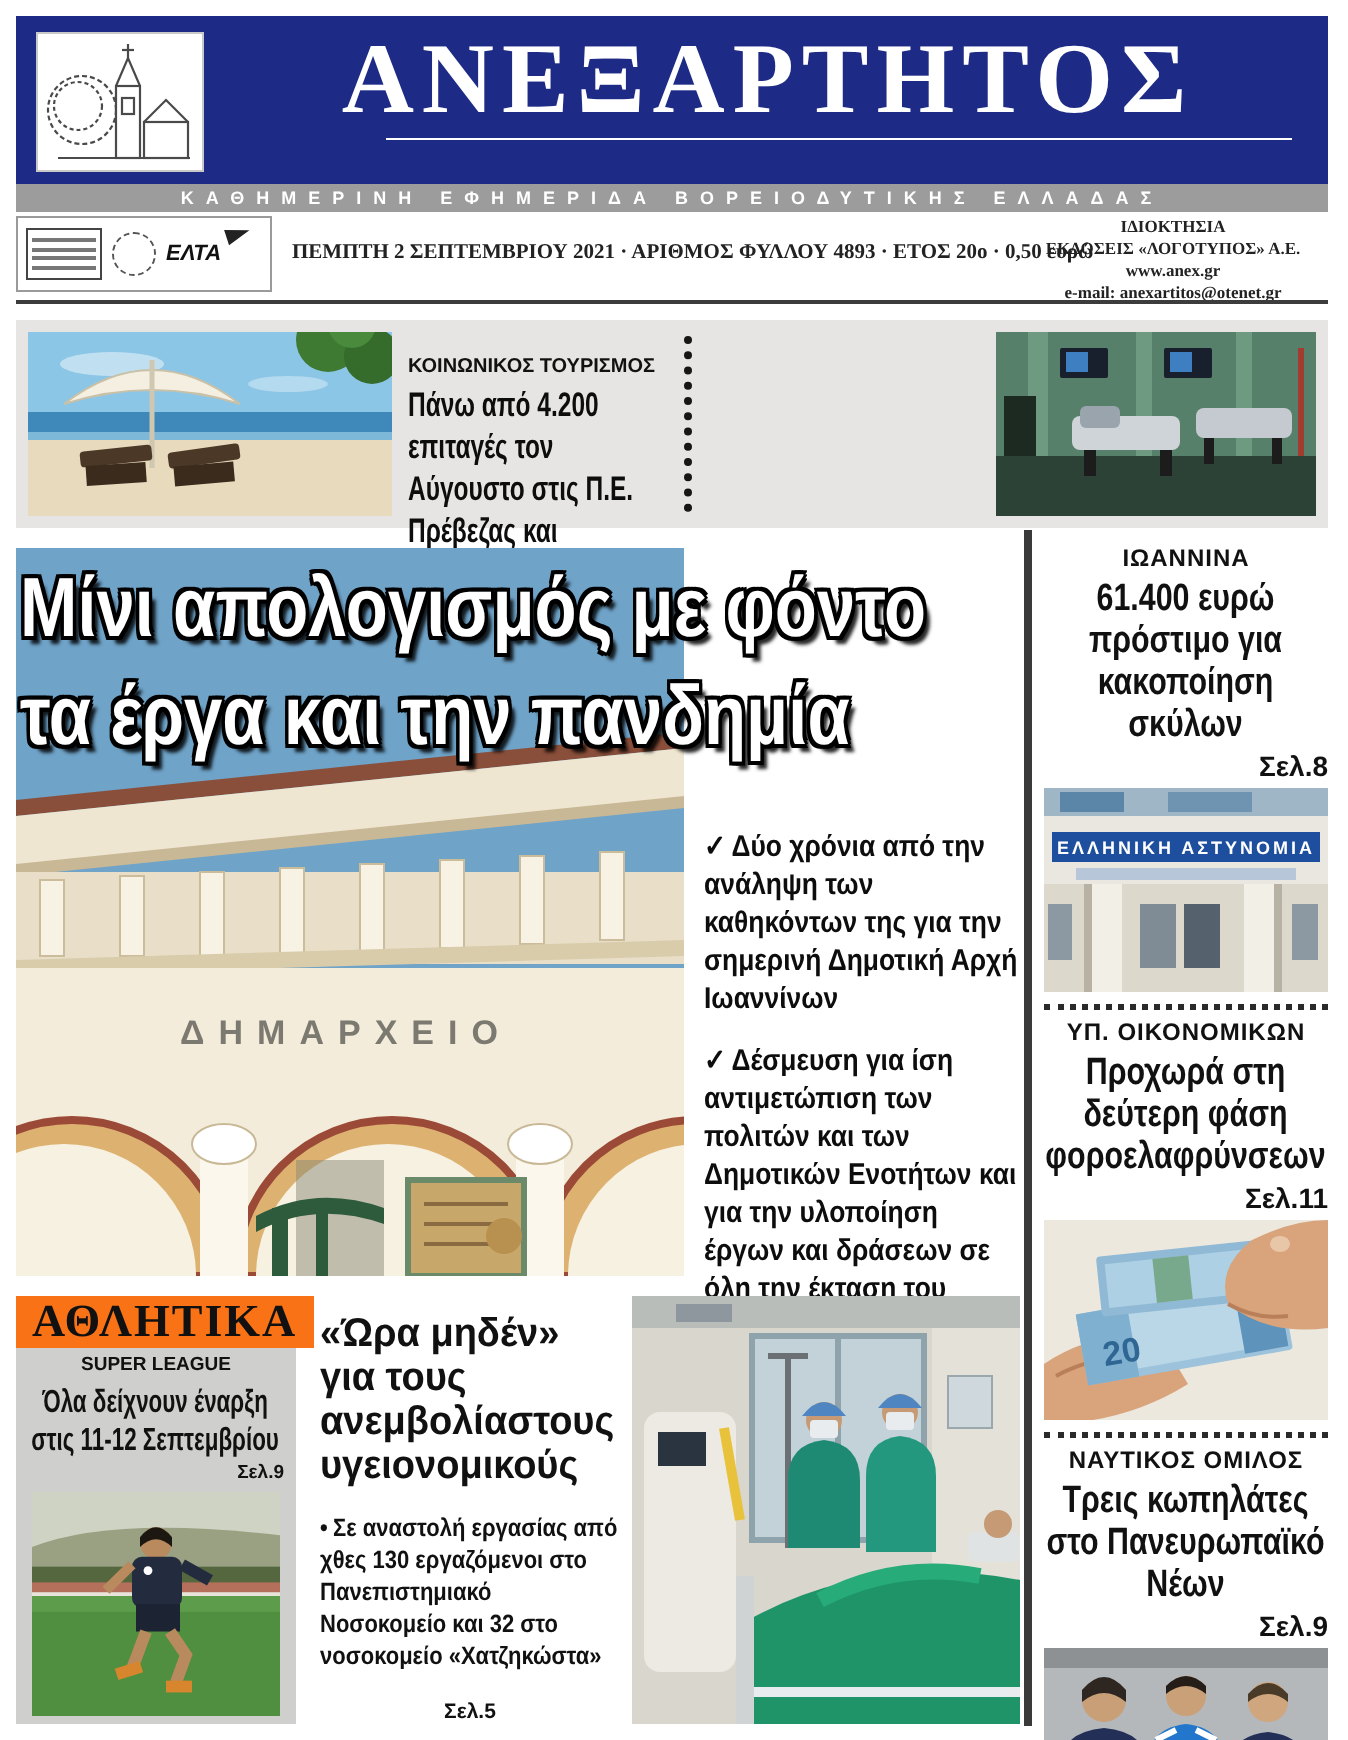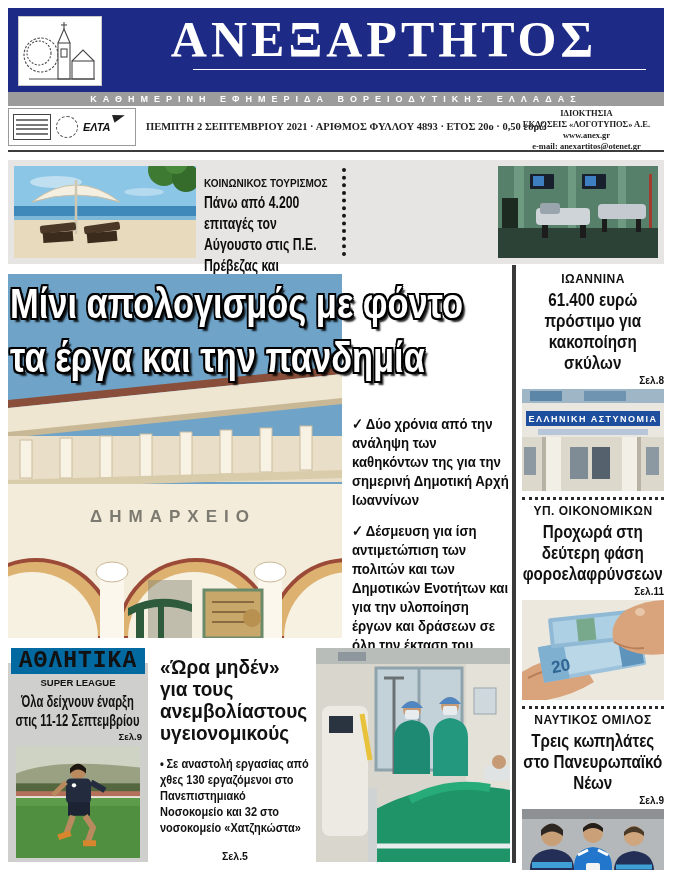--- a/index.html
+++ b/index.html
@@ -59,39 +59,39 @@
                 -2px 2px 0 #000, 0 2px 0 #000, 2px 2px 0 #000, 4px 4px 2px rgba(0,0,0,.85); }
   .hero-l1 { top:6px; }
   .hero-l2 { top:60px; }
   .hero-bullets { position:absolute; left:344px; top:140px; width:158px; }
   .bullet { font-size:15px; font-weight:bold; line-height:19px; margin-bottom:12px; color:#0d0d0d; }
   .bullet .mark { margin-right:3px; }
   .lead-note { font-size:9.5px; font-weight:bold; font-style:italic; text-align:right; margin-top:2px; }
   
   .bottomrow { position:absolute; left:0; top:374px; width:502px; height:214px; }
   .sports { position:absolute; left:0; top:0; width:140px; height:214px; }
-  .sports-title { position:relative; z-index:2; text-align:left; font-family:Liberation Mono, monospace;
-    font-weight:bold; font-size:23px; letter-spacing:1px; background:#0369a1; width:fit-content; margin:0 auto; padding:0 8px; }
+  .sports-title { position:relative; z-index:2; text-align:left; font-family:Liberation Serif, serif;
+    font-weight:bold; font-size:23px; letter-spacing:1px; background:#f97316; width:fit-content; margin:0 auto; padding:0 8px; }
   .sports-box { position:absolute; left:0; top:15px; width:140px; height:199px; background:#cfcfcd; box-sizing:border-box; padding:12px 6px 6px; }
   .sports-kicker { text-align:center; font-size:9.5px; font-weight:bold; margin-top:2px; }
   .sports-head { font-size:16px; font-weight:bold; line-height:19px; margin-top:4px; }
   .sports-page { font-size:9.5px; font-weight:bold; text-align:right; margin-top:1px; }
   .sports-photo { display:block; width:124px; height:112px; margin:4px auto 0; }
   .health { position:absolute; left:152px; top:8px; width:150px; }
   .health-head { font-size:20px; font-weight:bold; line-height:22px; }
   .health-body { font-size:12.5px; font-weight:bold; line-height:16px; margin-top:12px; }
   .health-body .mark { margin-right:3px; }
   .health-page { font-size:10.5px; font-weight:bold; text-align:center; margin-top:14px; }
   .icu2-photo { position:absolute; left:308px; top:0; width:194px; height:214px; }
   
   .vbar { position:absolute; left:512px; top:265px; width:4px; height:598px; background:#3a3a3a; }
   .rightcol { position:absolute; left:522px; top:270px; width:142px; }
   .rc-kicker { text-align:center; font-size:12px; font-weight:bold; letter-spacing:.5px; margin-top:2px; }
   .rc-head { font-size:19px; font-weight:bold; line-height:21px; margin-top:3px; }
-  .rc-page { font-size:10px; font-weight:bold; text-align:right; margin-top:2px; }
+  .rc-page { font-size:14px; font-weight:bold; text-align:right; margin-top:2px; }
   .rc-photo { display:block; width:142px; margin-top:3px; }
   .rc-rule { border-top:3px dotted #2a2a2a; margin:6px 0 4px; }
 </style>
 </head>
 <body>
 
 <div id="page">
 
   <div class="masthead">
     <div class="logo-box">

